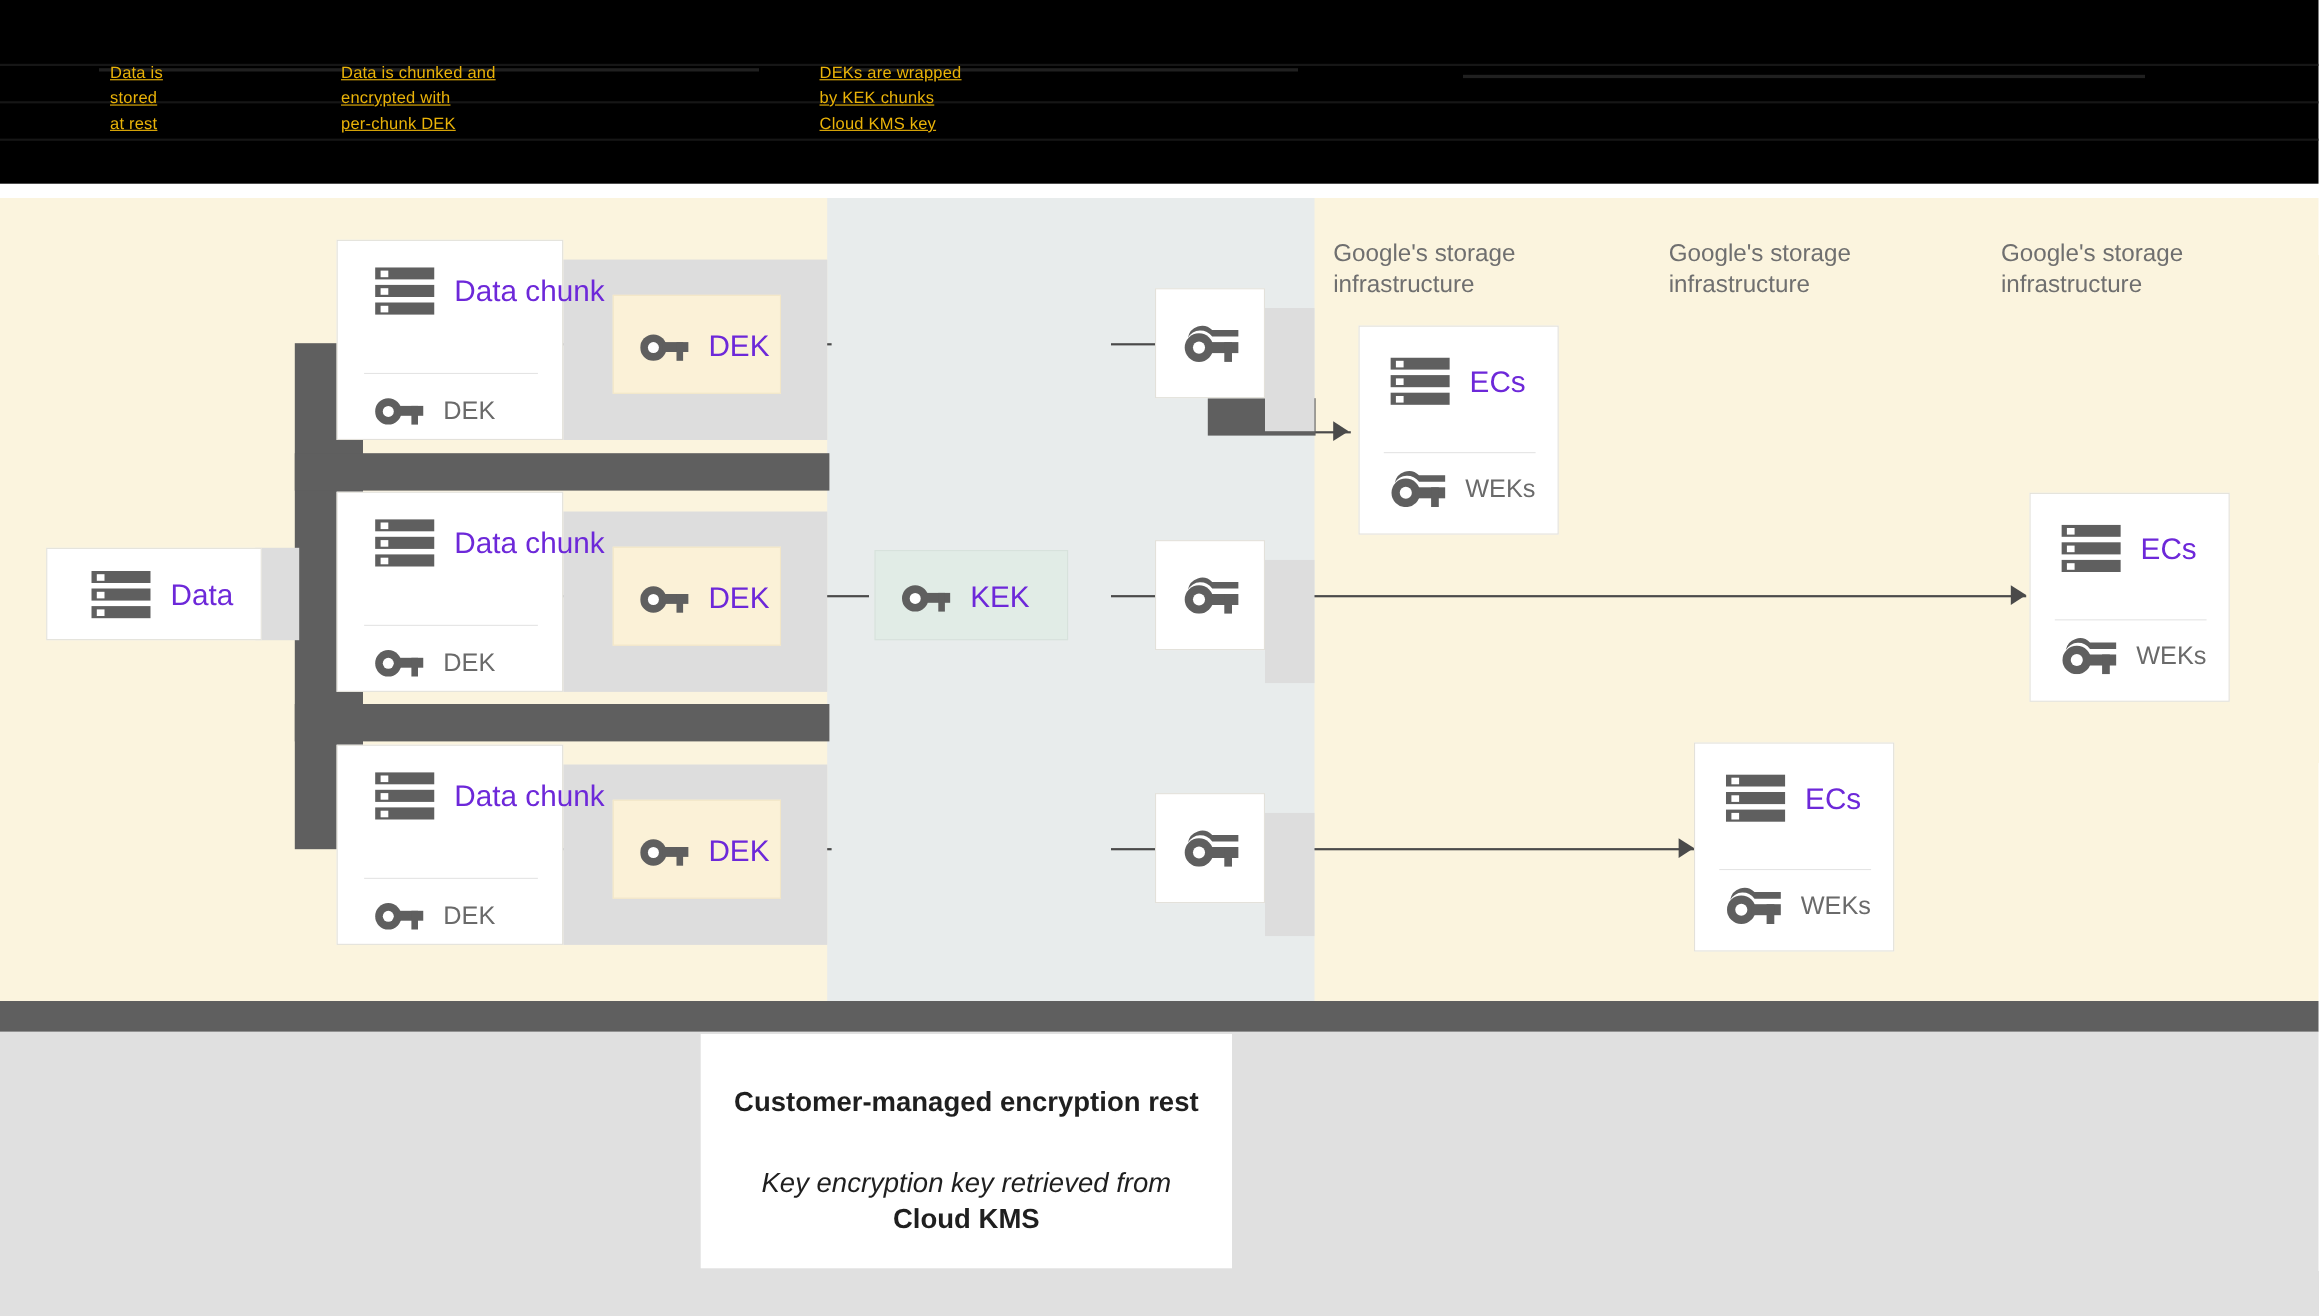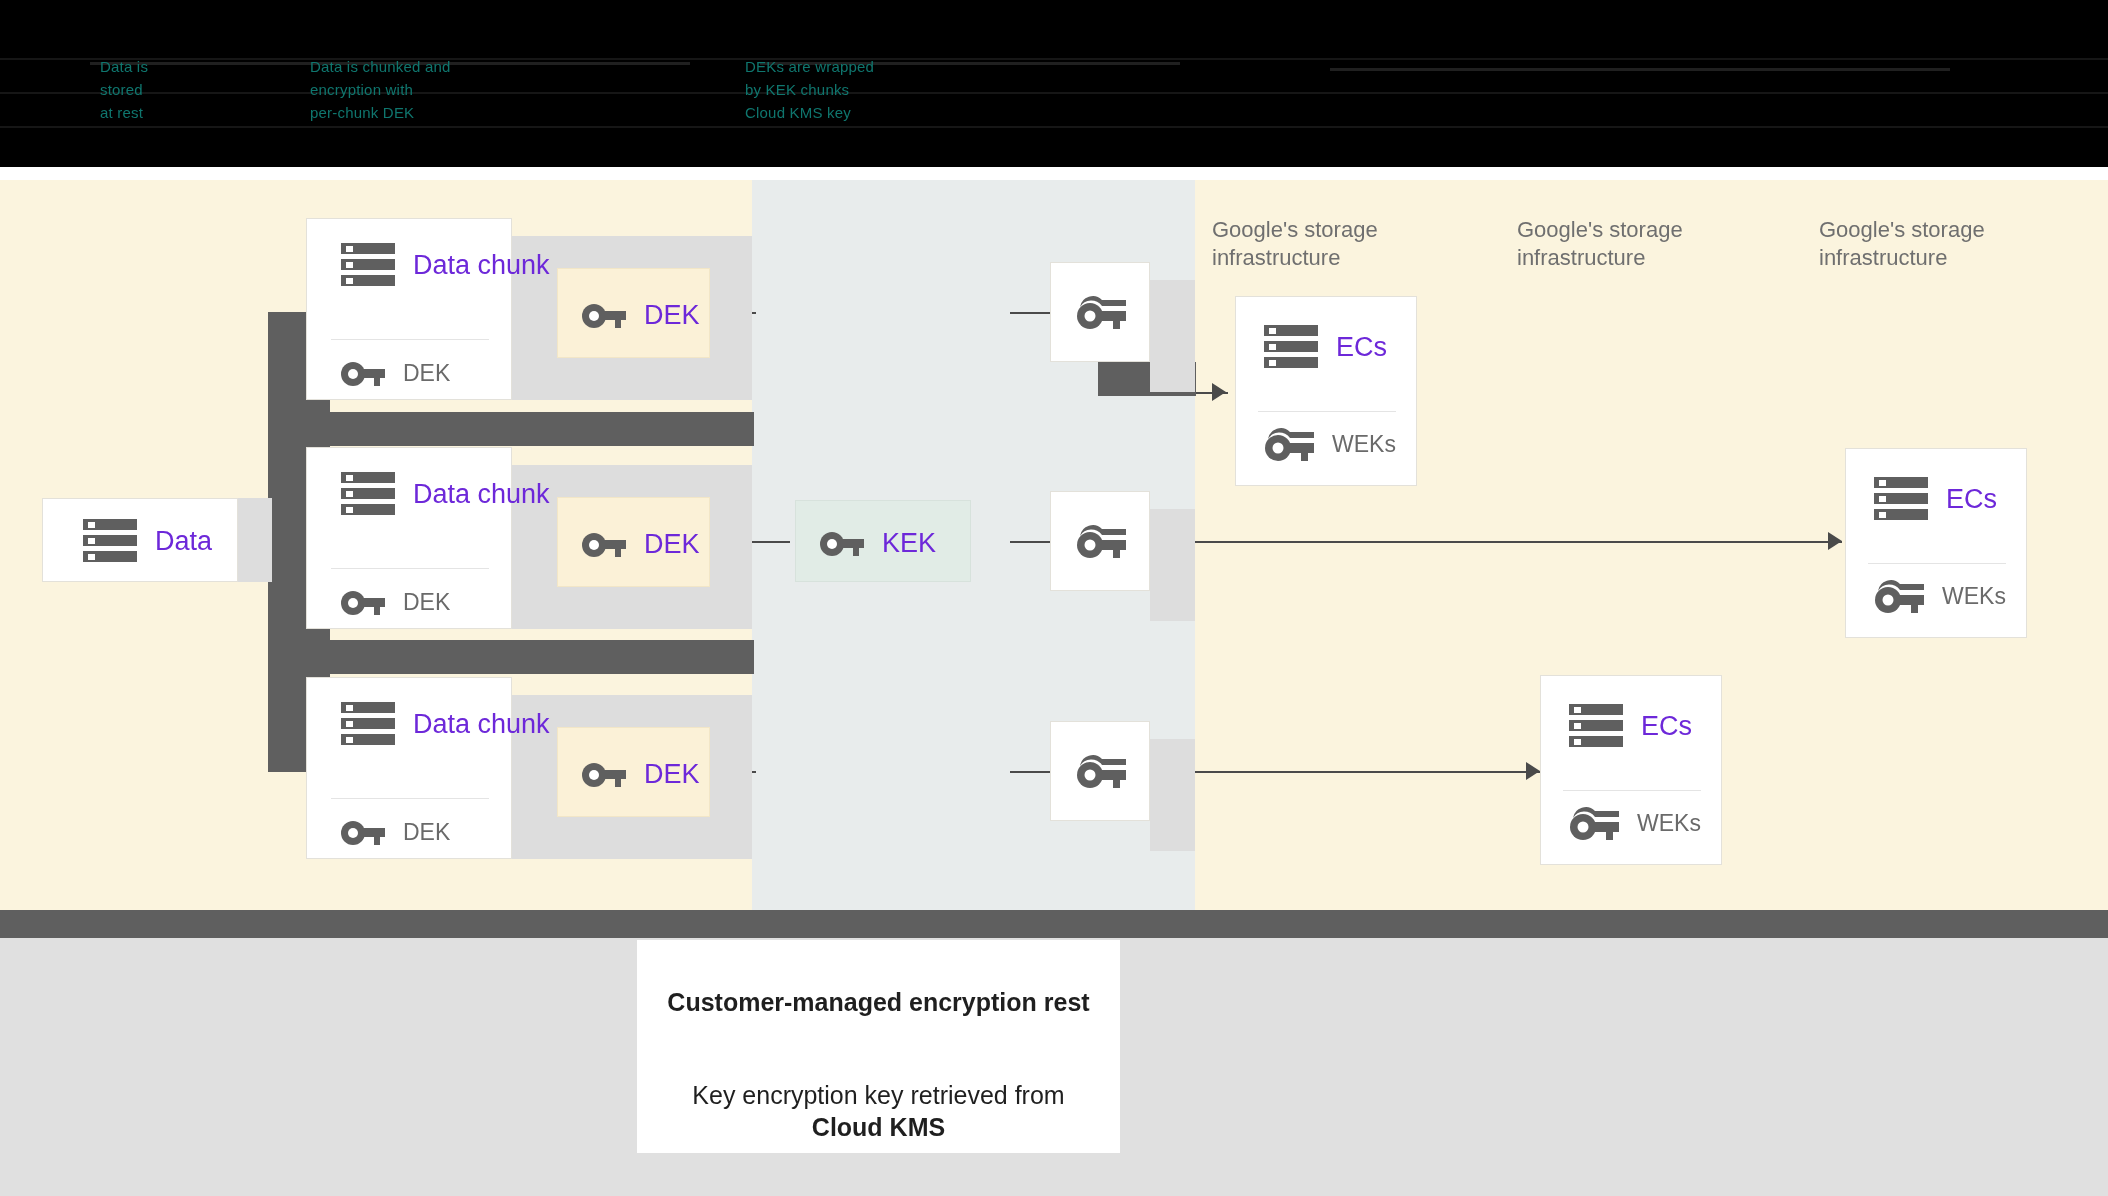--- a/index.html
+++ b/index.html
@@ -2,21 +2,21 @@
 <html><head>
 <meta charset="utf-8">
 <style>
   html,body{margin:0;padding:0;background:#fff;}
   body{font-family:"Liberation Sans", sans-serif;}
 
   .page{position:relative;width:2108px;height:1196px;overflow:hidden;background:#ffffff;}
 
   
   .topbar{position:absolute;left:0;top:0;width:2108px;height:167px;background:#000000;overflow:hidden;}
-  .topbar-text{position:absolute;color:#0f766e;font-size:15px;line-height:23px;white-space:pre;letter-spacing:.2px;}
+  .topbar-text{position:absolute;color:#eab308;font-size:15px;line-height:23px;white-space:pre;letter-spacing:.2px;text-decoration:underline;}
   .tb-c1{left:100px;top:55px;}
   .tb-c2{left:310px;top:55px;}
   .tb-c3{left:745px;top:55px;}
   .tb-c4{left:1330px;top:62px;}
   .topbar-rule{position:absolute;background:#161616;height:2px;}
 
   
   .band{position:absolute;left:0;top:180px;width:2108px;height:730px;background:#fbf4de;}
   .panel-mid{position:absolute;left:752px;top:180px;width:443px;height:730px;background:#e8ecec;}
 
@@ -67,21 +67,21 @@
     <div class="topbar-rule" style="left:0;top:58px;width:2108px;"></div>
     <div class="topbar-rule" style="left:0;top:92px;width:2108px;"></div>
     <div class="topbar-rule" style="left:0;top:126px;width:2108px;"></div>
     <div class="topbar-rule" style="left:90px;top:62px;width:600px;height:3px;background:#202020;"></div>
     <div class="topbar-rule" style="left:760px;top:62px;width:420px;height:3px;background:#202020;"></div>
     <div class="topbar-rule" style="left:1330px;top:68px;width:620px;height:3px;background:#202020;"></div>
     <div class="topbar-text tb-c1">Data is
 stored
 at rest</div>
     <div class="topbar-text tb-c2">Data is chunked and
-encryption with
+encrypted with
 per-chunk DEK</div>
     <div class="topbar-text tb-c3">DEKs are wrapped
 by KEK chunks
 Cloud KMS key</div>
   </div>
 
   <div class="band"></div>
   <div class="panel-mid"></div>
 
   <div class="lnk" style="left:232px;top:540px;width:90px;"></div>
@@ -362,17 +362,17 @@
       </svg>
       <span class="card-label sub">WEKs</span>
     </div>
   </div>
 
   <div class="divider-dark"></div>
   <div class="bottom-area"></div>
 
   <div class="caption" style="left:637px;top:940px;width:483px;height:213px;">
     <div class="cap-strong" style="margin-top:46px;">Customer-managed encryption rest</div>
-    <div class="cap-norm" style="margin-top:61px;">Key encryption key retrieved from</div>
+    <div class="cap-norm" style="margin-top:42px;font-style:italic;">Key encryption key retrieved from</div>
     <div class="cap-strong">Cloud KMS</div>
   </div>
 
 </div>
 
 </body></html>

